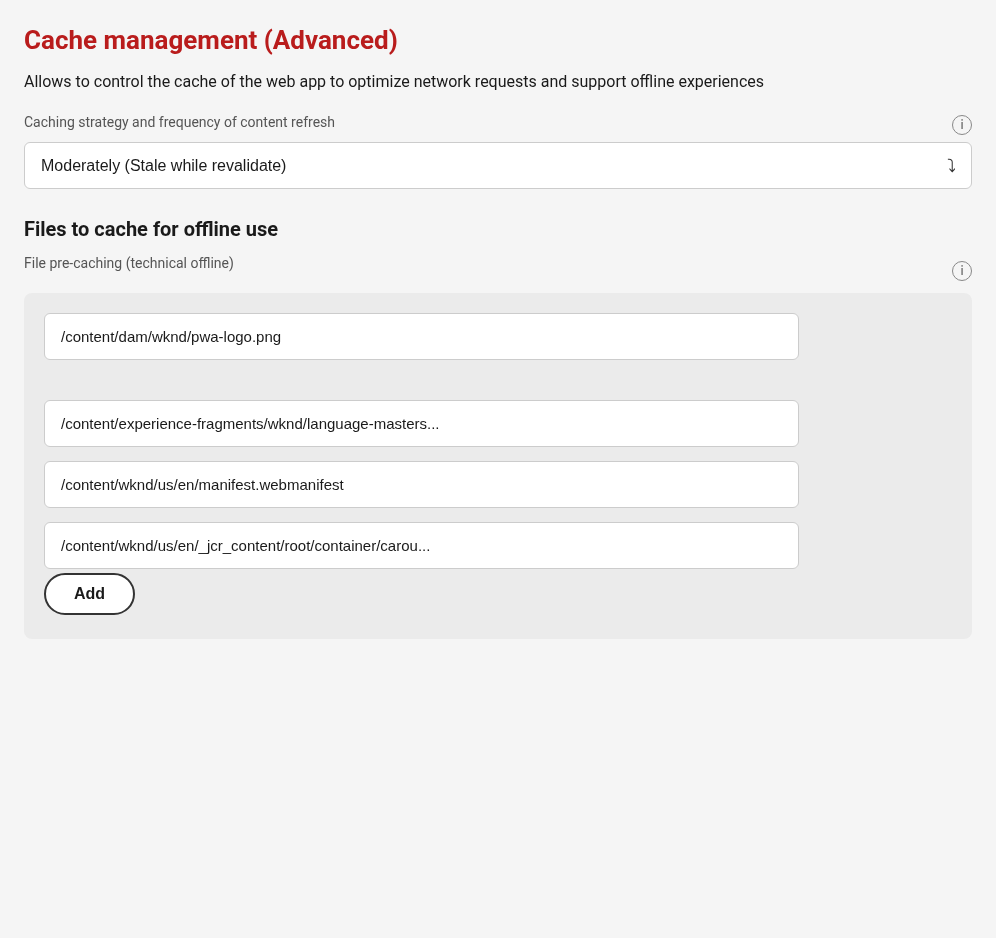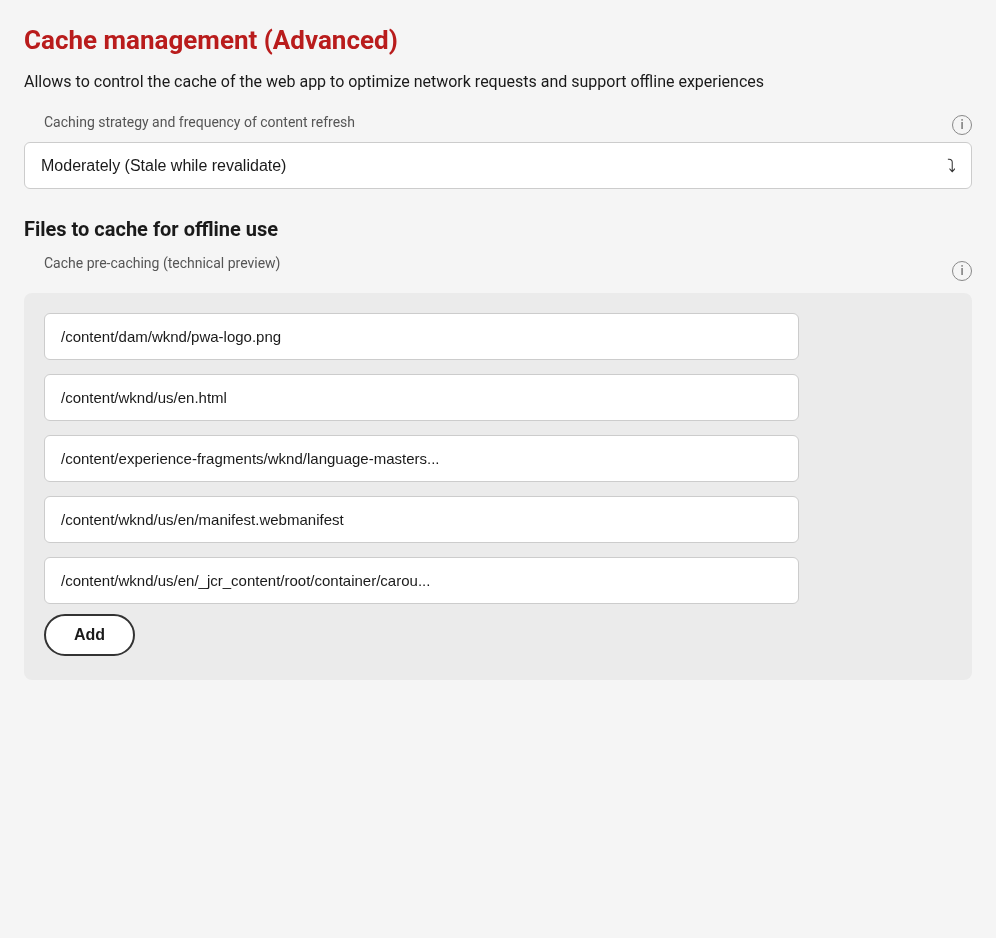--- a/index.html
+++ b/index.html
@@ -147,37 +147,36 @@
       border: none;
       cursor: pointer;
       padding: 6px;
       color: #555;
       display: flex;
       align-items: center;
       justify-content: center;
     }
 
     .add-btn {
-      margin-top: 10px;
+      margin-top: 4px;
       padding: 10px 28px;
       font-size: 16px;
       font-weight: 600;
       border: 2px solid #333;
       border-radius: 50px;
       background: #fff;
       cursor: pointer;
       color: #1a1a1a;
     }
 
     .label-row {
       display: flex;
       align-items: center;
       justify-content: space-between;
       margin-bottom: 6px;
-      margin-left: 20px;
     }
   </style>
 </head>
 <body>
 
 <div class="page-container">
 
   <h1 class="page-title">Cache management (Advanced)</h1>
 
   <p class="page-description">Allows to control the cache of the web app to optimize network requests and support offline experiences</p>
@@ -188,21 +187,21 @@
   </div>
 
   <div class="dropdown-container">
     <select class="dropdown-select"><option value="Moderately (Stale while revalidate)">Moderately (Stale while revalidate)</option><option value="Aggressively (Cache first)">Aggressively (Cache first)</option><option value="Lightly (Network first)">Lightly (Network first)</option><option value="Disabled">Disabled</option></select>
     <span class="dropdown-arrow">⤵</span>
   </div>
 
   <h2 class="section-heading">Files to cache for offline use</h2>
 
   <div class="label-row">
-    <span class="precaching-label">Cache pre-caching (technical preview)</span>
+    <span class="precaching-label">File pre-caching (technical offline)</span>
     <span class="info-icon" title="More information">i</span>
   </div>
 
   <div class="files-section">
 
     <div class="file-row">
       <input type="text" class="file-input" value="/content/dam/wknd/pwa-logo.png" style="">
       <div class="file-actions">
         <button class="icon-btn" title="Delete">
           <svg viewBox="0 0 24 24" xmlns="http://www.w3.org/2000/svg">
@@ -211,21 +210,20 @@
         </button>
         <button class="icon-btn" title="Move">
           <svg viewBox="0 0 24 24" xmlns="http://www.w3.org/2000/svg">
             <path d="M12 3l4 4H8l4-4zM12 21l-4-4h8l-4 4zM11 8h2v8h-2z"></path>
           </svg>
         </button>
       </div>
     </div>
 
     <div class="file-row">
-      <input type="text" class="file-input" value="/content/wknd/us/en.html" style="">
       <div class="file-actions">
         <button class="icon-btn" title="Delete">
           <svg viewBox="0 0 24 24" xmlns="http://www.w3.org/2000/svg">
             <path d="M9 3h6l1 1h4v2H4V4h4l1-1zM5 7h14l-1.5 13H6.5L5 7zm4 2v9h1V9H9zm4 0v9h1V9h-1z"></path>
           </svg>
         </button>
         <button class="icon-btn" title="Move">
           <svg viewBox="0 0 24 24" xmlns="http://www.w3.org/2000/svg">
             <path d="M12 3l4 4H8l4-4zM12 21l-4-4h8l-4 4zM11 8h2v8h-2z"></path>
           </svg>

